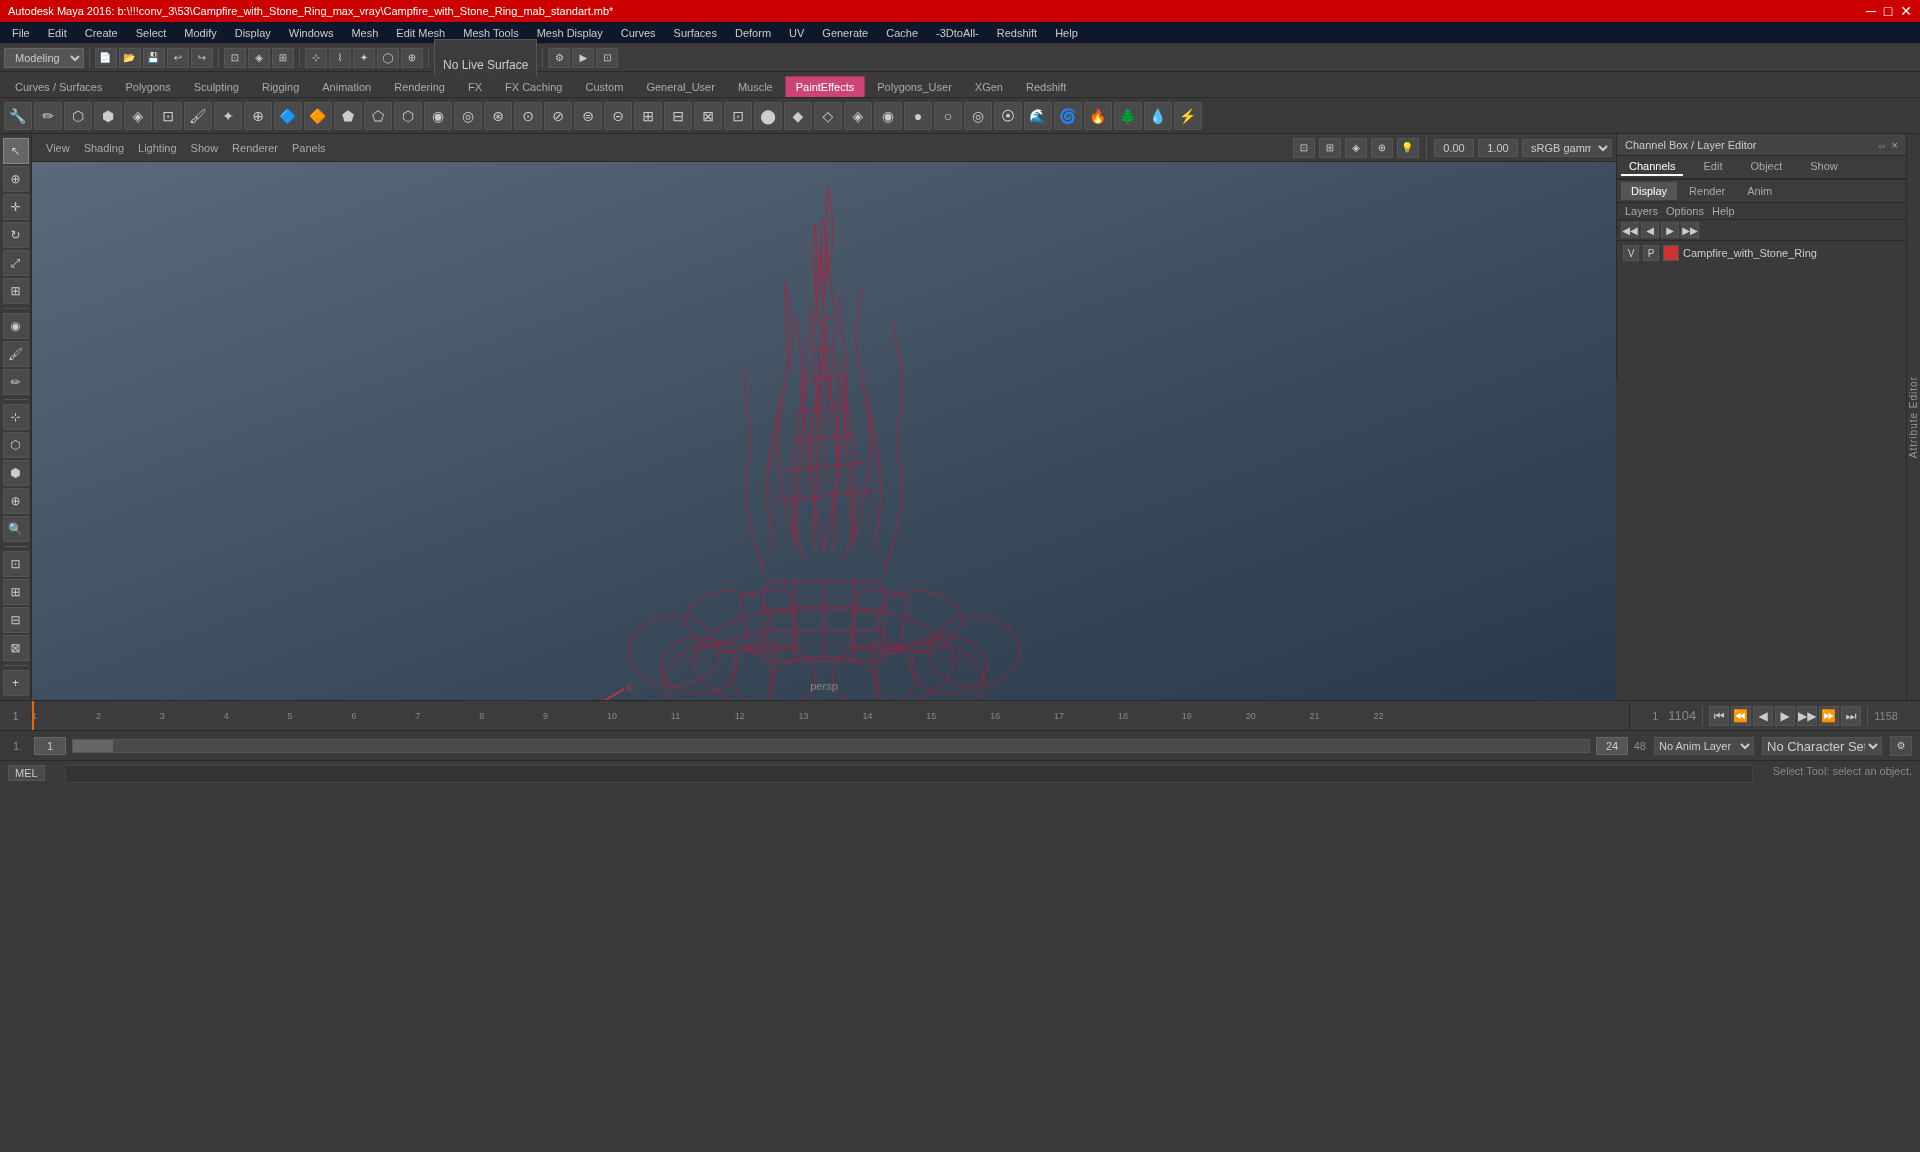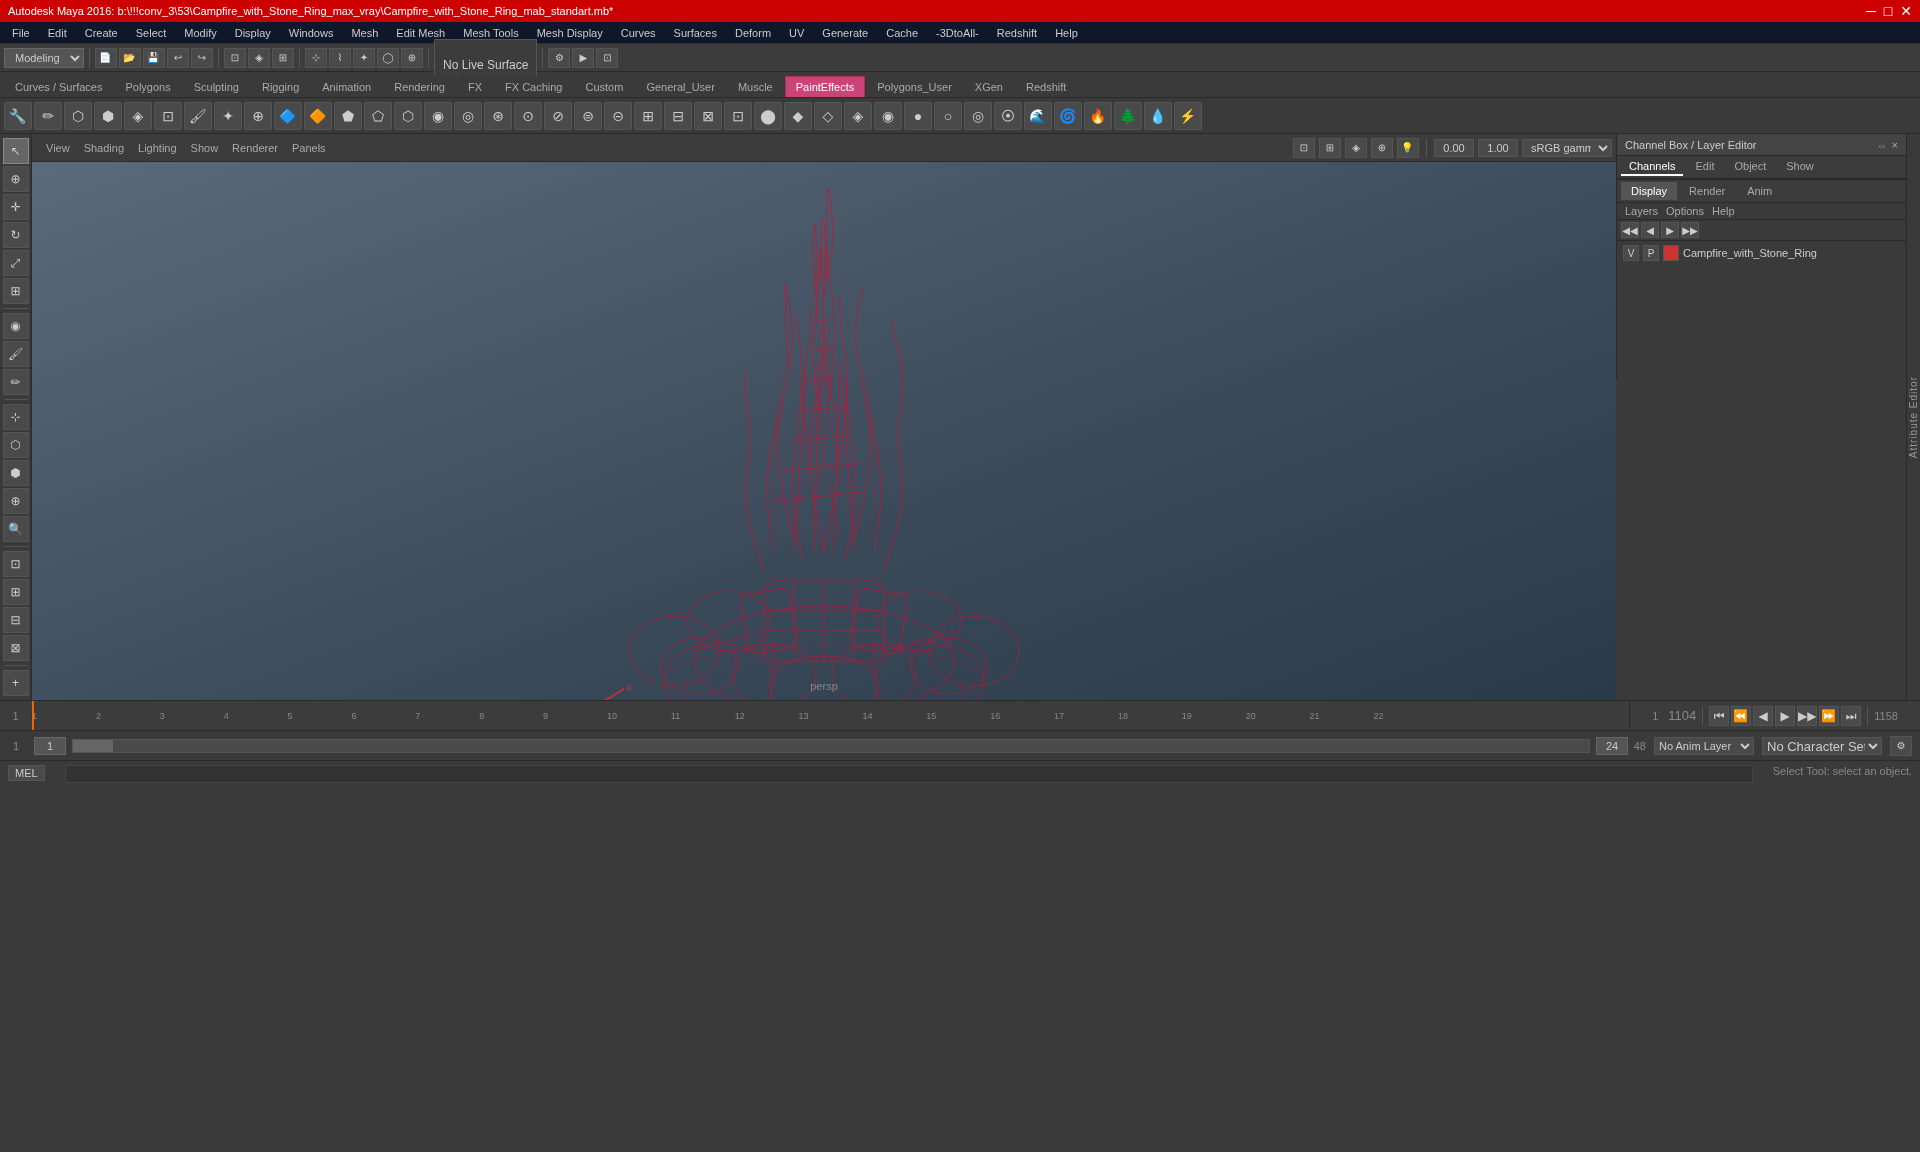--- a/index.html
+++ b/index.html
@@ -195,21 +195,21 @@
       padding: 1px 4px; height: 18px; width: 90px;
     }
 
     #input-field-small {
       background: #4a4a4a; border: 1px solid #555; color: #ccc; font-size: 11px;
       padding: 1px 4px; height: 18px; width: 40px; text-align: center;
     }
 
     .right-panel-tab-row {
       display: flex; background: #3c3c3c; border-bottom: 1px solid #2a2a2a;
-      padding: 2px 4px; gap: 4px;
+      padding: 2px 4px; gap: 12px;
     }
     .rpt { padding: 2px 8px; font-size: 11px; cursor: pointer; color: #aaa; }
     .rpt.active { color: white; border-bottom: 2px solid white; }
 
     .channel-sub-row {
       display: flex; background: #3a3a3a; border-bottom: 1px solid #2a2a2a;
       padding: 2px 8px; gap: 8px;
     }
     .csub { font-size: 11px; color: #aaa; cursor: pointer; }
 

